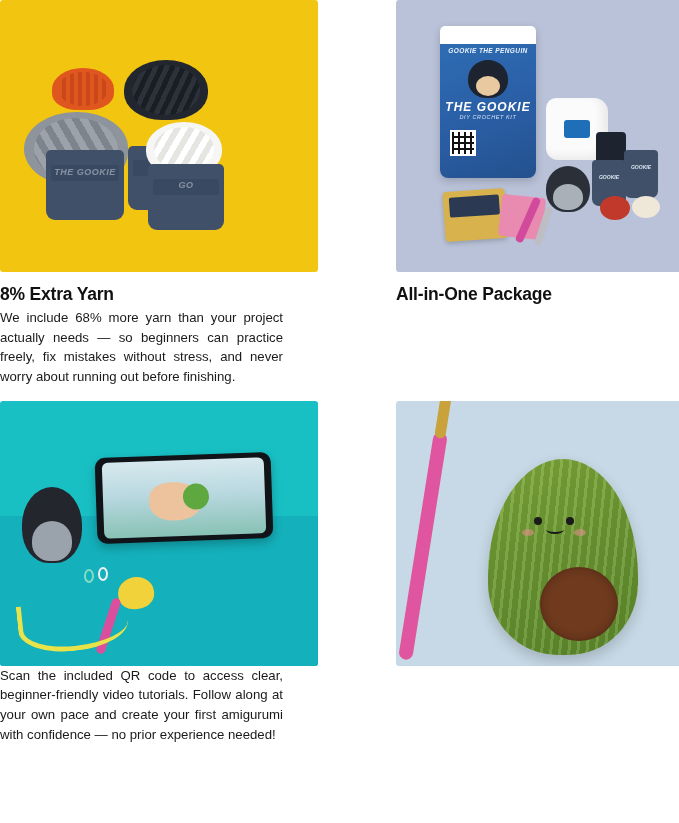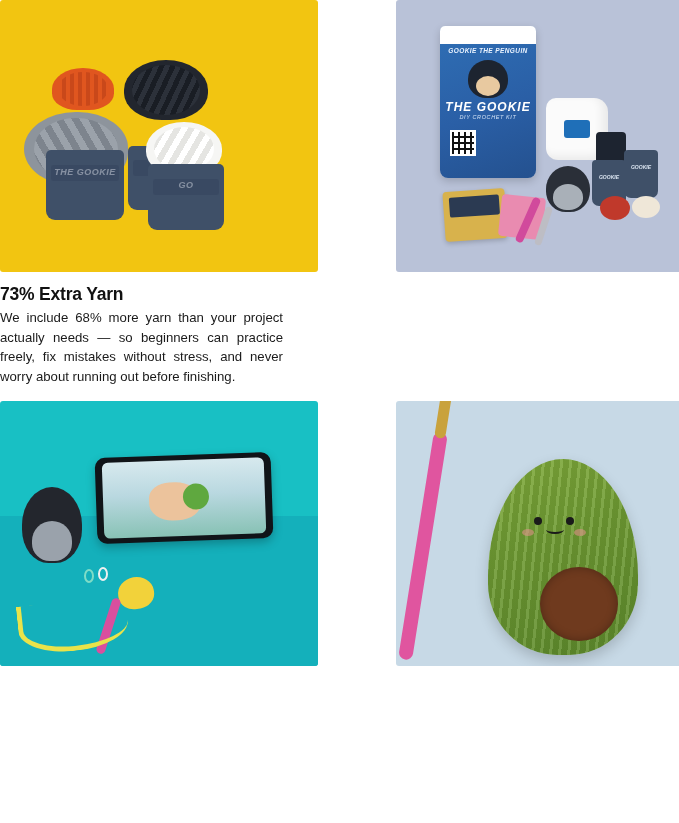--- a/index.html
+++ b/index.html
@@ -292,21 +292,21 @@
         <span class="brand">THE GOOKIE</span>
       </div>
       <div class="pot p1-pot-b">
         <span class="brand">GO</span>
       </div>
       <div class="yarn p1-white"></div>
       <div class="pot p1-pot-c">
         <span class="brand">GO</span>
       </div>
     </div>
-    <h2 class="feature-title">73% Extra Yarn</h2>
+    <h2 class="feature-title">8% Extra Yarn</h2>
     <p class="feature-body">We include 68% more yarn than your project actually needs — so beginners can practice freely, fix mistakes without stress, and never worry about running out before finishing.</p>
   </div>
 
   <div class="cell right">
     <div class="media bg-lav">
       <div class="pouch">
         <div class="pouch-top"></div>
         <div class="pouch-label">GOOKIE THE PENGUIN</div>
         <div class="pouch-img"></div>
         <div class="pouch-brand">THE GOOKIE</div>
@@ -322,38 +322,40 @@
       <div class="p2-pot2 pot-sm">
         <span class="mini">GOOKIE</span>
       </div>
       <div class="yarn-red"></div>
       <div class="yarn-cream"></div>
       <div class="booklet"></div>
       <div class="card-pink"></div>
       <div class="hook-p2"></div>
       <div class="hook-p2b"></div>
     </div>
+    <h2 class="feature-title">All-in-One Package</h2>
   </div>
 
   <div class="cell">
     <div class="media small bg-teal">
       <div class="floor"></div>
       <div class="penguin3"></div>
       <div class="phone">
         <div class="screen">
           <div class="hand"></div>
           <div class="green-ball"></div>
         </div>
       </div>
       <div class="marker1"></div>
       <div class="marker2"></div>
       <div class="yellow-bird"></div>
       <div class="hook-pink3"></div>
       <div class="yarn-string"></div>
     </div>
+    <p class="feature-body">Scan the included QR code to access clear, beginner-friendly video tutorials. Follow along at your own pace and create your first amigurumi with confidence — no prior experience needed!</p>
   </div>
 
   <div class="cell right">
     <div class="media small bg-blue">
       <div class="hook4">
         <div class="tip"></div>
       </div>
       <div class="avocado">
         <div class="ridges"></div>
         <div class="eye l"></div>

